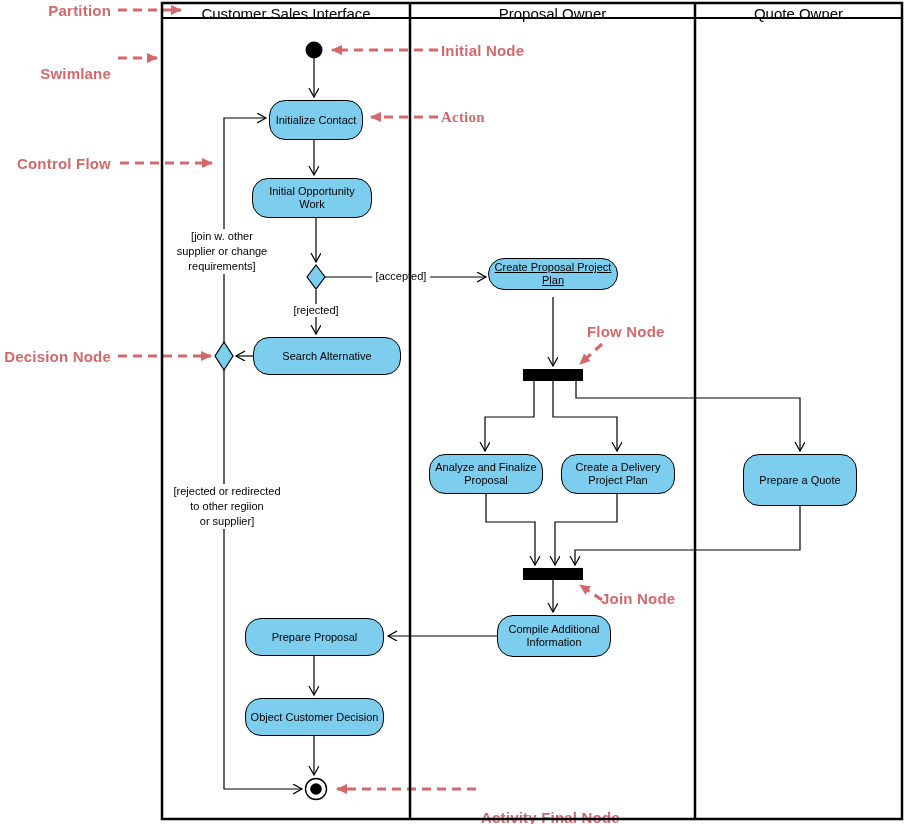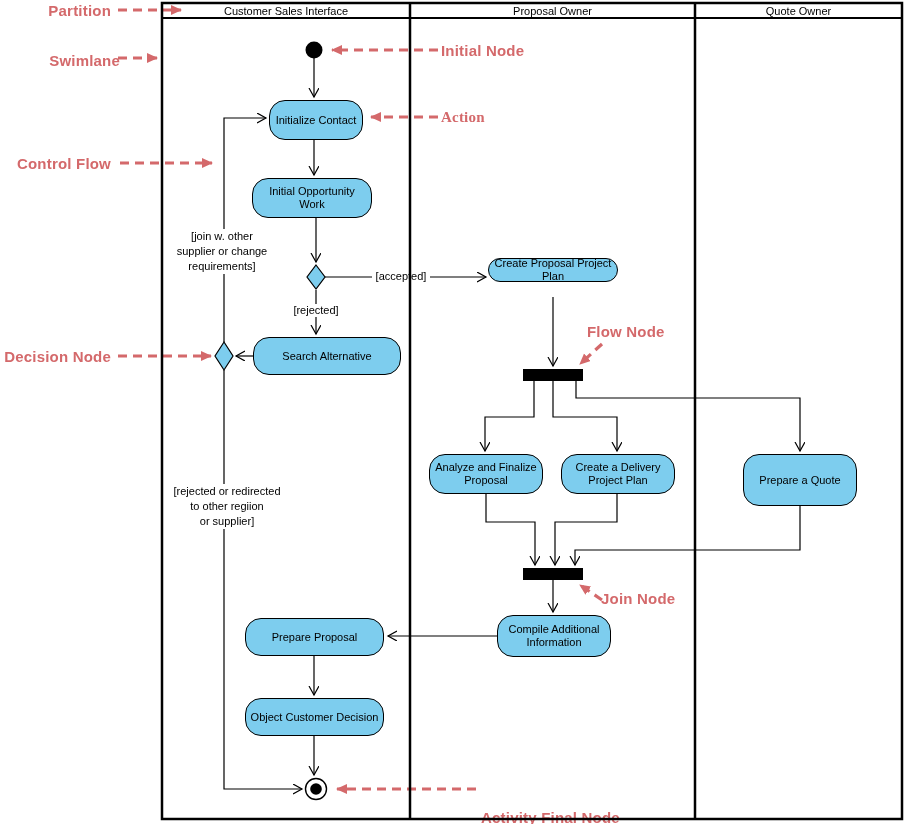--- a/index.html
+++ b/index.html
@@ -5,21 +5,21 @@
   html,body { margin:0; padding:0; background:#ffffff; }
   #stage {
     position:relative; width:905px; height:824px; background:#ffffff;
     font-family:"Liberation Sans", sans-serif; overflow:hidden;
   }
   #stage svg { position:absolute; left:0; top:0; }
   #flow-layer  { z-index:1; }
   .node-label, .guard, .anno, .lane-title { position:absolute; z-index:2; }
   #frame-layer { z-index:3; pointer-events:none; }
   .lane-title {
-    font-size:11px; color:#000; text-align:center; top:5px; z-index:4;
+    font-size:15px; color:#000; text-align:center; top:5px; z-index:4;
   }
   .action {
     position:absolute; z-index:2;
     background:#7DCDEE; border:1.3px solid #000; border-radius:16px;
     display:flex; align-items:center; justify-content:center;
     text-align:center; font-size:11px; line-height:13px; color:#000;
     box-sizing:border-box; padding:2px 4px;
   }
   .guard {
     background:#ffffff; color:#000; font-size:11px; line-height:15px;
@@ -89,40 +89,40 @@
       <line x1="476" y1="789" x2="337" y2="789" marker-end="url(#redArrow)"></line>
     </g>
   </svg>
 
   <div class="lane-title" style="left:162px; width:248px;">Customer Sales Interface</div>
   <div class="lane-title" style="left:410px; width:285px;">Proposal Owner</div>
   <div class="lane-title" style="left:695px; width:207px;">Quote Owner</div>
 
   <div class="action" style="left:269px; top:100px; width:94px;  height:40px;">Initialize Contact</div>
   <div class="action" style="left:252px; top:178px; width:120px; height:40px;">Initial Opportunity Work</div>
-  <div class="action" style="left:488px; top:258px; width:130px; height:24px;">Create Proposal Project Plan</div>
+  <div class="action" style="left:488px; top:258px; width:130px; height:32px;text-decoration:underline;">Create Proposal Project Plan</div>
   <div class="action" style="left:253px; top:337px; width:148px; height:38px;">Search Alternative</div>
   <div class="action" style="left:429px; top:454px; width:114px; height:40px;">Analyze and Finalize Proposal</div>
   <div class="action" style="left:561px; top:454px; width:114px; height:40px;">Create a Delivery Project Plan</div>
   <div class="action" style="left:743px; top:454px; width:114px; height:52px;">Prepare a Quote</div>
   <div class="action" style="left:497px; top:615px; width:114px; height:42px;">Compile Additional Information</div>
   <div class="action" style="left:245px; top:618px; width:139px; height:38px;">Prepare Proposal</div>
   <div class="action" style="left:245px; top:698px; width:139px; height:38px;">Object Customer Decision</div>
 
   <div class="guard small" style="left:372px; top:270px; width:58px; height:13px;">[accepted]</div>
   <div class="guard small" style="left:290px; top:304px; width:52px; height:13px;">[rejected]</div>
   <div class="guard" style="left:170px; top:229px; width:104px;">[join w. other
 supplier or change
 requirements]</div>
   <div class="guard" style="left:167px; top:484px; width:120px;">[rejected or redirected
 to other regiion
 or supplier]</div>
 
   <div class="anno right-align" style="left:0; top:2px; width:111px;">Partition</div>
-  <div class="anno right-align" style="left:0; top:52px; width:111px;padding-left:9px;">Swimlane</div>
+  <div class="anno right-align" style="left:0; top:65px; width:111px;">Swimlane</div>
   <div class="anno right-align" style="left:0; top:155px; width:111px;">Control Flow</div>
   <div class="anno right-align" style="left:0; top:348px; width:111px;">Decision Node</div>
   <div class="anno" style="left:441px; top:42px;">Initial Node</div>
   <div class="anno" style="left:441px; top:109px;font-family:Liberation Serif, serif;">Action</div>
   <div class="anno" style="left:587px; top:323px;">Flow Node</div>
   <div class="anno" style="left:601px; top:590px;">Join Node</div>
   <div class="anno" style="left:481px; top:781px;margin-top:28px;">Activity Final Node</div>
 
   <svg id="frame-layer" width="905" height="824" viewBox="0 0 905 824">
     <rect x="162" y="3" width="740" height="816" fill="none" stroke="#000" stroke-width="2.5"></rect>

